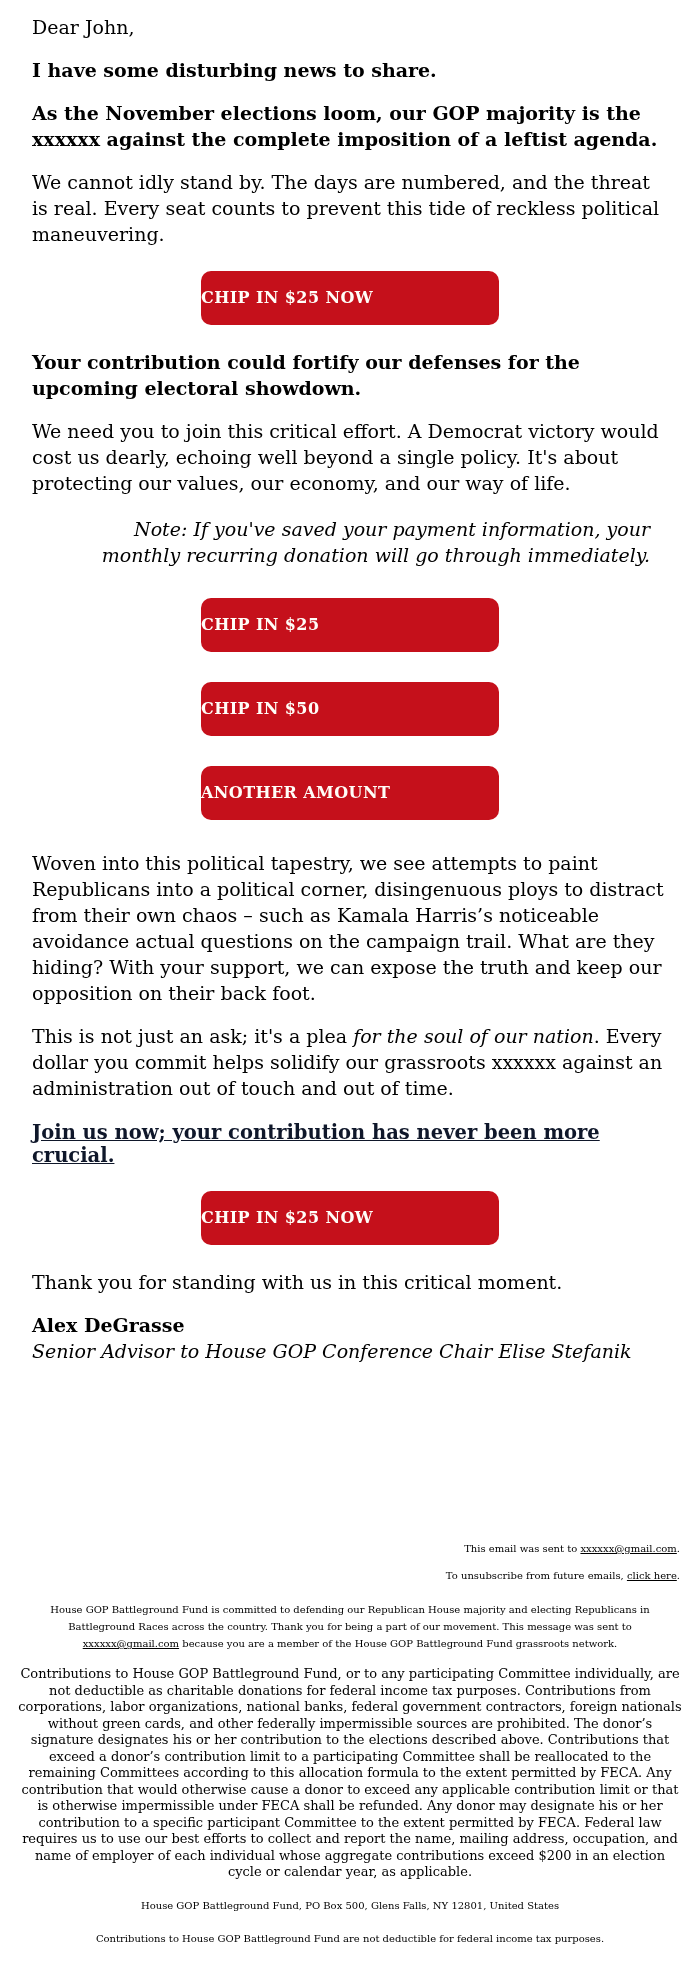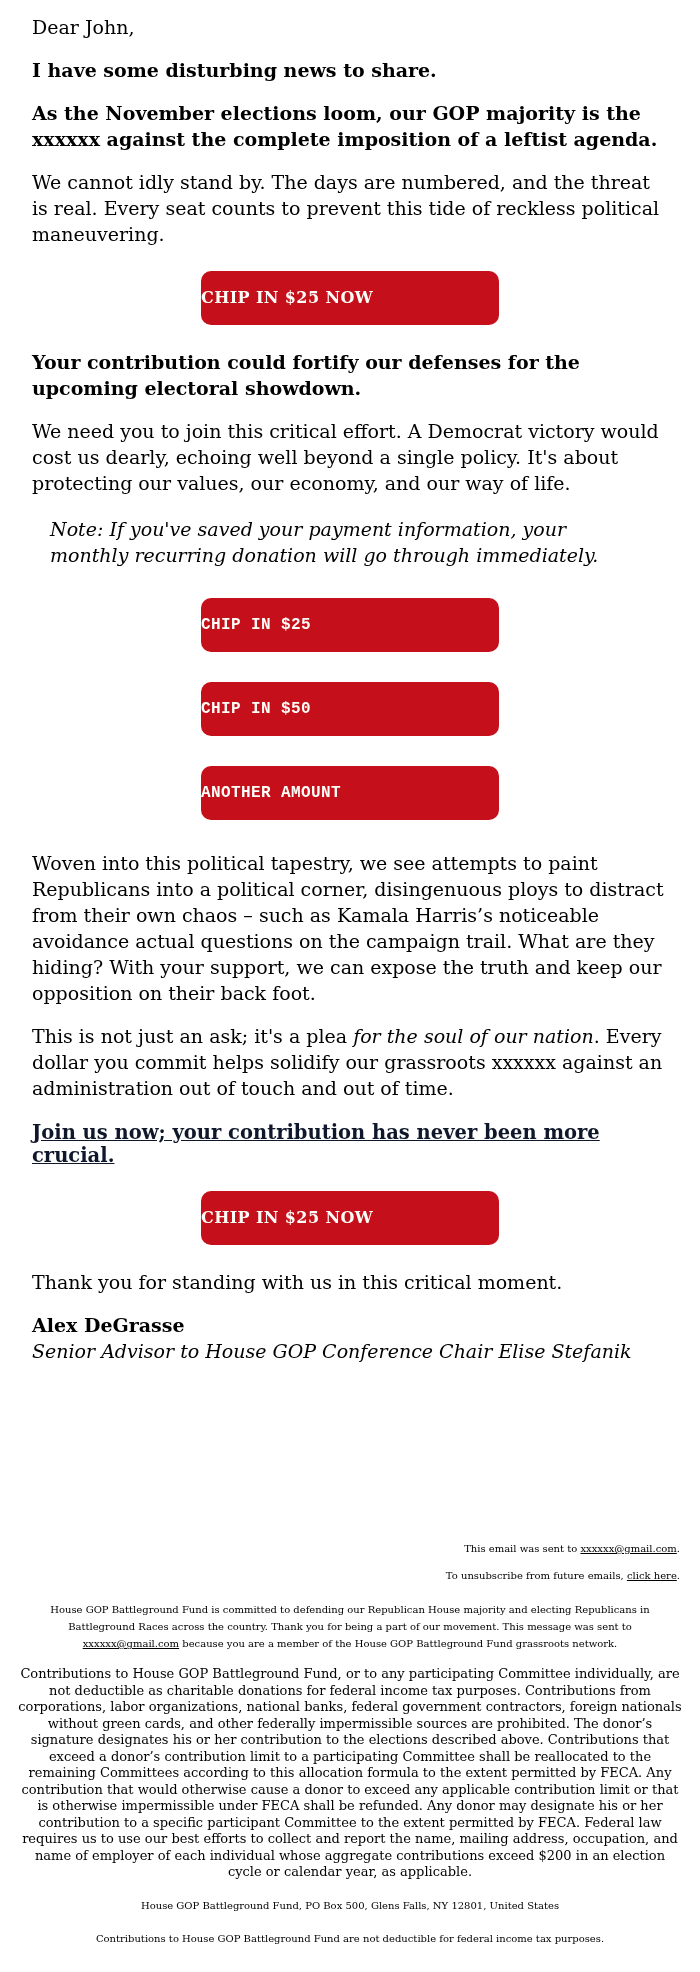--- a/index.html
+++ b/index.html
@@ -5,30 +5,30 @@
   html,body{margin:0;padding:0;background:#ffffff;}
   .page{
     width:700px;height:1972px;overflow:hidden;box-sizing:border-box;
     font-family:"DejaVu Serif",serif;color:#000000;background:#ffffff;
   }
   .content{padding:0 32px;}
   .body-text{font-size:19px;line-height:26px;margin:17px 0;text-align:left;}
   .content > .body-text:first-child{margin-top:14px;}
   .bold{font-weight:bold;}
   .italic{font-style:italic;}
-  .note-text{font-size:19px;line-height:26px;font-style:italic;text-align:left;margin:20px 18px;}
+  .note-text{font-size:19px;line-height:26px;font-style:italic;text-align:right;margin:20px 18px;}
   .cta-button{
     display:block;width:298px;height:54px;margin:24px auto;
     background:#C5101B;border:none;border-radius:10px;
     color:#FFFDF8;font-weight:bold;font-size:16px;letter-spacing:0.4px;
     text-align:left;line-height:54px;text-decoration:none;cursor:pointer;
     font-family:"DejaVu Serif",serif;
   }
   .button-stack{margin:22px 0;}
-  .button-stack .cta-button{margin:30px auto;font-family:Liberation Mono, monospace;}
+  .button-stack .cta-button{margin:30px auto;}
   .join-line{margin:20px 0;}
   .join-link{color:#0f172a;font-weight:bold;font-size:19.5px;text-decoration:underline;cursor:pointer;}
   .signature .block{display:block;}
   .spacer{height:152px;}
   .footer{text-align:center;padding:0 15px;}
   .sent-line{font-size:10px;line-height:22px;margin:5px;text-align:right;}
   .footer-link{color:inherit;text-decoration:underline;cursor:pointer;}
   .footer-para{font-size:10px;line-height:17px;margin:14px 16px;}
   .legal{font-size:13px;line-height:16.5px;margin:14px 2px;}
   .address{margin-top:16px;}

